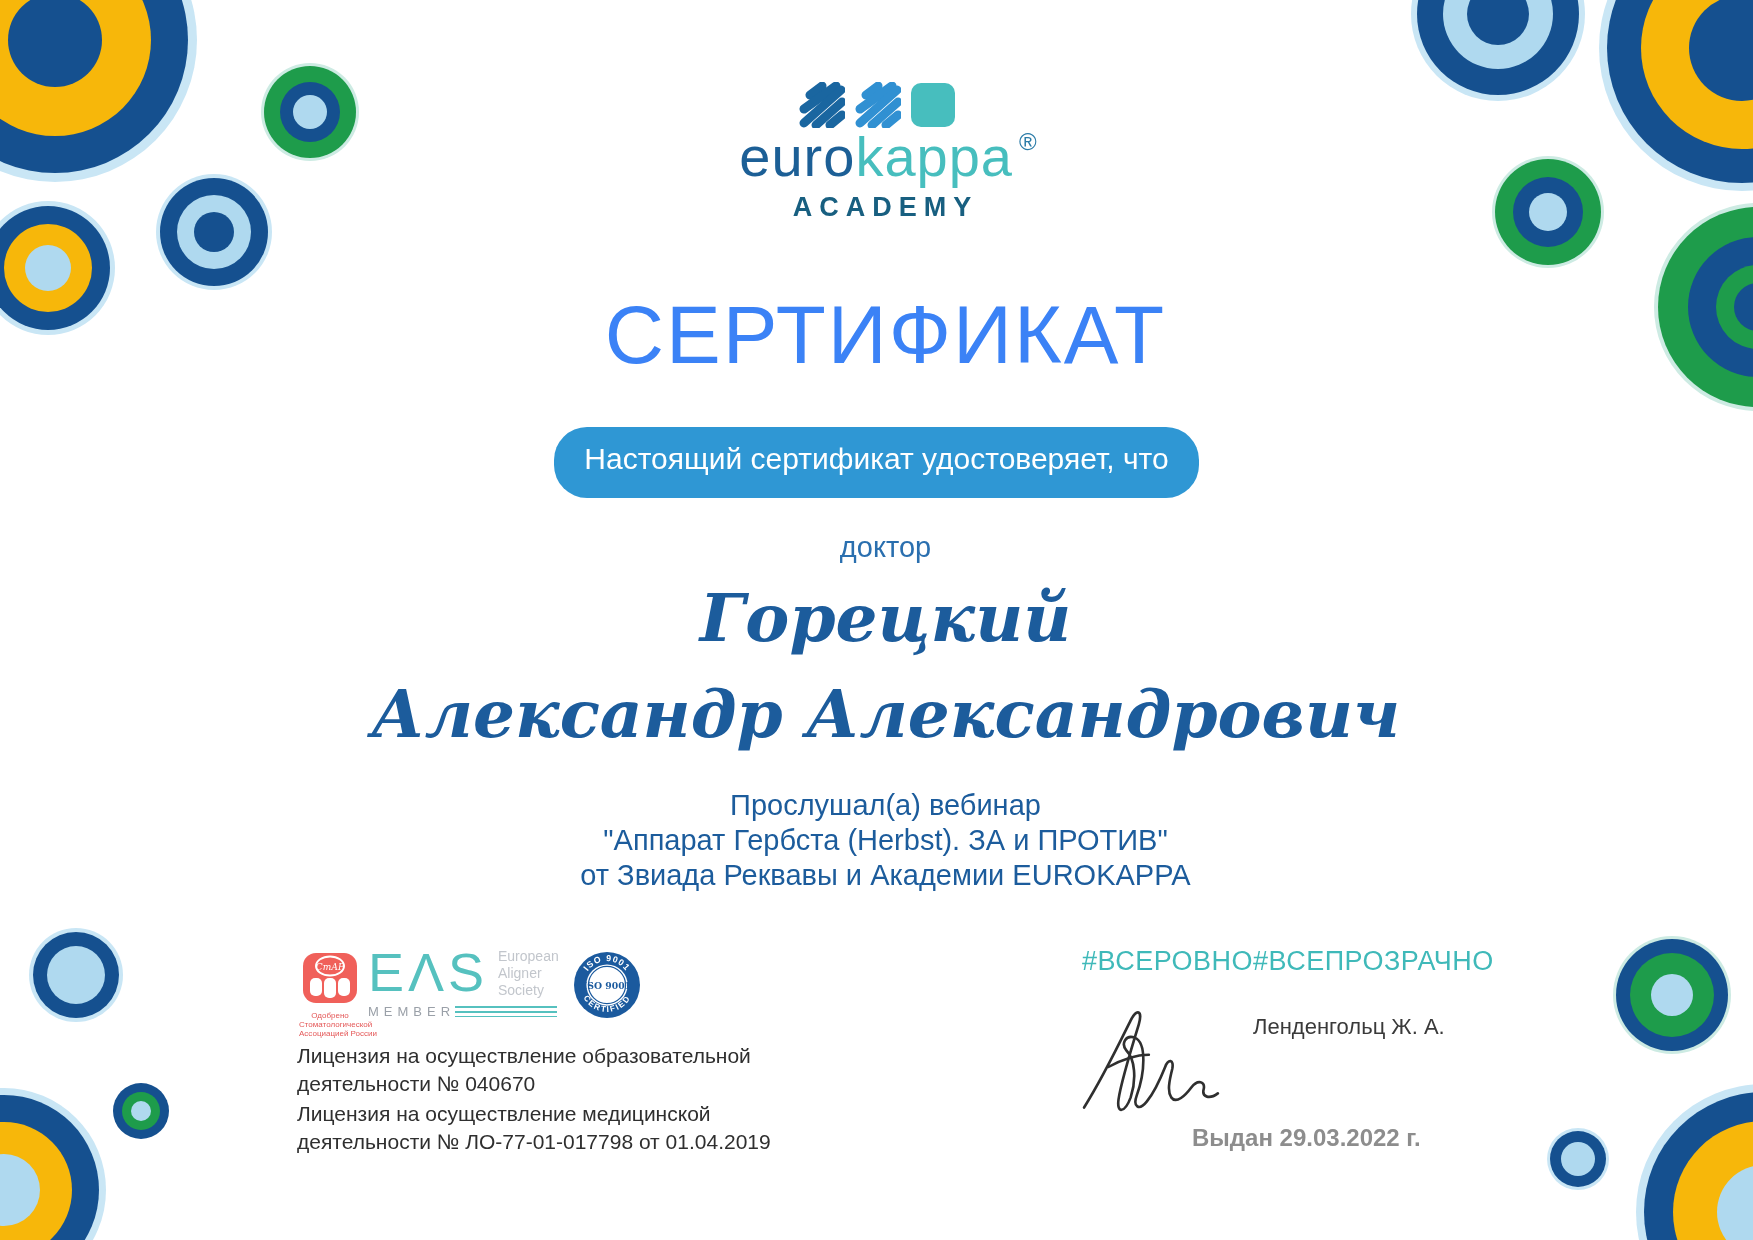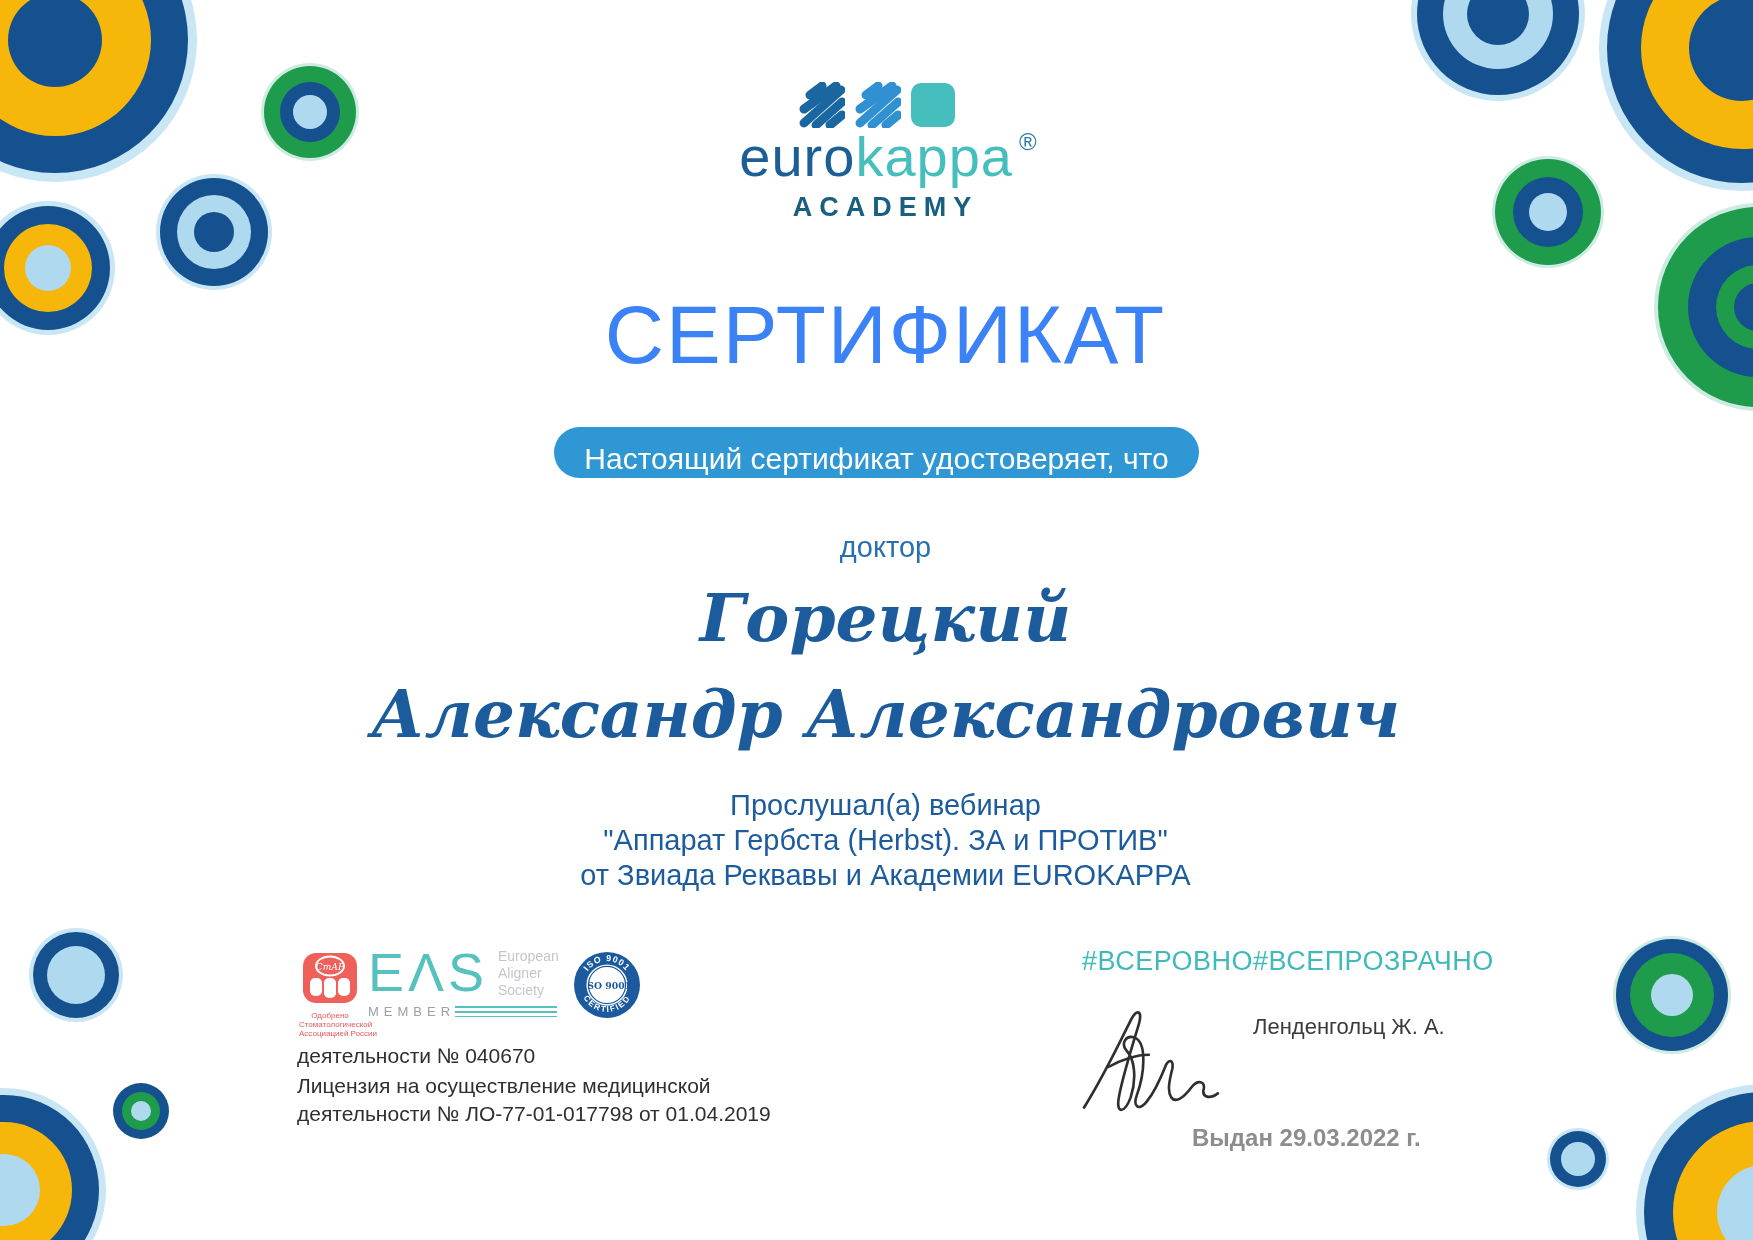--- a/index.html
+++ b/index.html
@@ -17,21 +17,21 @@
   .mark-square{width:44px;height:44px;border-radius:10px;background:#47BEBE;}
   .wordmark{top:124px;font-size:56px;font-weight:400;letter-spacing:1px;}
   .wordmark .euro{color:#1C5F96;}
   .wordmark .kappa{color:#47BEBE;}
   .wordmark .rmark{color:#2b7ca8;font-size:24px;position:relative;top:-26px;left:6px;}
   .academy{top:192px;font-size:27px;font-weight:700;letter-spacing:7px;color:#185F80;}
 
   .title{top:288px;font-size:82px;font-weight:500;letter-spacing:2px;color:#3b82f6;margin:0;}
 
   .pill{
-    top:427px;left:0;right:0;margin:0 auto;width:645px;height:51px;border-radius:33px;
+    top:427px;left:0;right:0;margin:0 auto;width:645px;height:71px;border-radius:33px;
     background:#2F97D4;color:#ffffff;font-size:30px;line-height:64px;text-align:center;font-weight:400;
   }
   .doctor{top:531px;font-size:29px;color:#2A6FAF;}
 
   .name-block{top:570px;color:#1C5C9C;font-family:"DejaVu Serif",serif;font-style:italic;font-weight:700;}
   .name-line{font-size:66px;line-height:96px;}
 
   .course{top:788px;font-size:29px;line-height:35px;color:#1C5C9C;}
 
   
@@ -224,20 +224,21 @@
       <circle cx="32" cy="32" r="32" fill="#1B5A9E"></circle>
       <circle cx="32" cy="32" r="20" fill="#ffffff"></circle>
       <circle cx="32" cy="32" r="18" fill="none" stroke="#1B5A9E" stroke-width="1.2"></circle>
       <text font-size="8.5" font-weight="bold" fill="#ffffff" letter-spacing="1"><textPath href="#isoTop" startOffset="50%" text-anchor="middle">ISO 9001</textPath></text>
       <text x="32" y="35.5" text-anchor="middle" font-family="DejaVu Serif,serif" font-size="9" font-weight="bold" fill="#1B5A9E">ISO 9001</text>
       <text font-size="8" font-weight="bold" fill="#ffffff" letter-spacing="1.5"><textPath href="#isoBottom" startOffset="50%" text-anchor="middle">CERTIFIED</textPath></text>
     </svg>
   </div>
 
   <div class="abs licenses">
+    <div>Лицензия на осуществление образовательной</div>
     <div>деятельности № 040670</div>
     <div class="lic-gap">Лицензия на осуществление медицинской</div>
     <div>деятельности № ЛО-77-01-017798 от 01.04.2019</div>
   </div>
 
   <div class="abs hashtags tag1">#ВСЕРОВНО</div>
   <div class="abs hashtags tag2">#ВСЕПРОЗРАЧНО</div>
 
   <svg class="abs signature" width="152" height="124" viewBox="0 0 150 122">
     <path d="M6 100 C26 68 44 30 52 14 C58 2 64 4 60 18 C52 44 42 78 40 92 C38 106 46 106 52 90 C58 72 56 52 48 44 C42 37 47 28 56 31 C68 36 66 66 58 88 C54 99 60 104 68 94 C76 84 82 70 86 60 C89 52 95 52 93 62 C90 74 88 84 92 90 C97 97 106 88 112 80 C118 72 126 74 124 82 C122 90 130 92 138 86" fill="none" stroke="#2F2F2F" stroke-width="2.6" stroke-linecap="round"></path>

